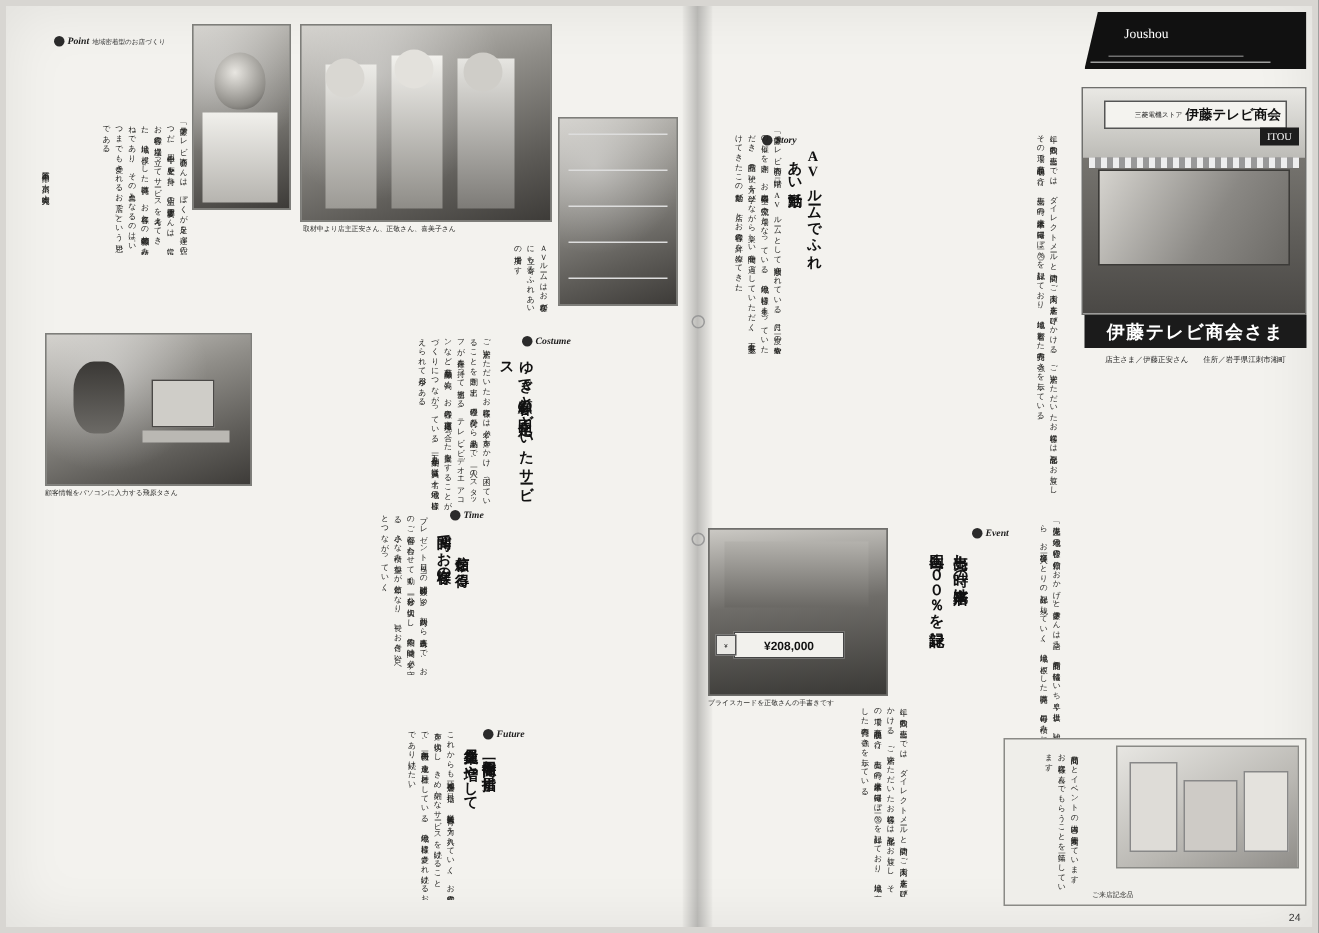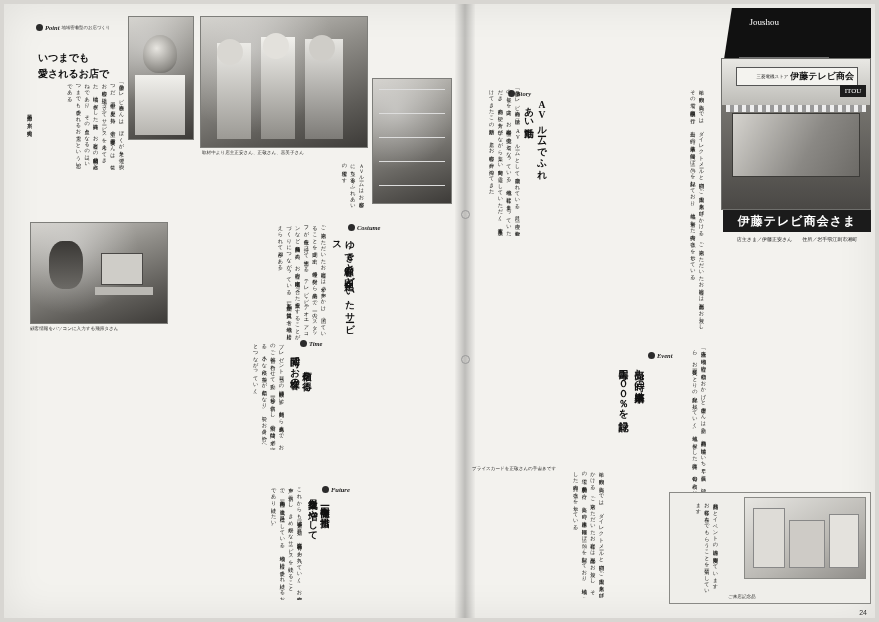--- a/index.html
+++ b/index.html
@@ -53,21 +53,21 @@
   }
   .tag .dot{
     width:7px;height:7px;border-radius:50%;background:#2b2b2b;
   }
   .tag .tg{
     font-size:6.5px;font-style:italic;font-weight:bold;color:#1c1c1c;
     font-family:"Liberation Serif",serif;
   }
   
   .masthead{
-    position:absolute;right:8px;top:8px;width:148px;height:58px;
+    position:absolute;right:8px;top:8px;width:148px;height:38px;
     background:#111;color:#fff;overflow:hidden;
     clip-path:polygon(6% 0,100% 0,100% 100%,0 100%);
   }
   .masthead .mh-t{
     position:absolute;right:6px;top:4px;font-family:"Liberation Serif",serif;
     font-weight:bold;font-size:22px;letter-spacing:1px;color:#fff;
   }
   .masthead .mh-s{
     position:absolute;right:92px;top:9px;font-family:"Liberation Serif",serif;
     font-size:9px;color:#fff;
@@ -173,24 +173,20 @@
   <div class="spine"></div>
   <div class="spine-mark" style="top:210px"></div>
   <div class="spine-mark" style="top:355px"></div>
 
   <div class="tag" style="left:36px;top:24px">
     <span class="dot"></span>
     <span class="tg">Point</span>
     <span style="font-size:4.4px;color:#333">地域密着型のお店づくり</span>
   </div>
 
-  <div class="lead">
-    <div class="l1">いつまでも</div>
-    <div class="l2">愛されるお店で</div>
-  </div>
 
   <div class="vtext tiny" style="position:absolute;left:34px;top:80px;width:92px;height:90px">「伊藤テレビ商会」さんは、ぼくが足を運ぶ店の一つだ。四十年の歴史を持ち、店主の伊藤正安さんは、常にお客様の立場に立ってサービスを考えてきた。地域に根ざした商売は、お客様との信頼関係の積み重ねであり、その土台となるのは「いつまでも愛されるお店で」という思いである。</div>
   <div class="vtext tiny" style="position:absolute;left:18px;top:110px;width:16px;height:62px">第三企画部　水京川　山崎克久</div>
 
   <div class="photo" style="left:128px;top:16px;width:64px;height:122px">
     <div class="ph-in"></div>
     <div style="position:absolute;left:14px;top:18px;width:34px;height:38px;border-radius:50% 50% 45% 45%;background:radial-gradient(circle at 40% 35%,#e8e6e1,#8d8b86 70%,#4b4947);"></div>
     <div style="position:absolute;left:6px;top:58px;width:50px;height:60px;background:linear-gradient(#f1f0ec,#b6b4af);"></div>
   </div>
 
@@ -259,20 +255,26 @@
   <div class="vtext tiny" style="position:absolute;left:602px;top:346px;width:106px;height:250px">「売先上は地域の皆様の信頼のおかげ」と伊藤さんは語る。新商品の情報はいち早く提供し、使い方を丁寧に説明する。プラスチック製のカード一枚から、お客様一人ひとりの記録を残していく。地域に根ざした商売は、毎日の積み重ねである。</div>
 
   <div class="tag" style="left:648px;top:352px">
     <span class="dot"></span>
     <span class="tg">Event</span>
   </div>
   <div class="bighead" style="left:632px;top:362px;height:92px;font-size:10px">売出し時の来店率は</div>
   <div class="bighead" style="left:616px;top:362px;height:100px;font-size:10px">毎回１００％を記録</div>
   <div class="vtext tiny" style="position:absolute;left:510px;top:468px;width:96px;height:130px">年に数回の売出しでは、ダイレクトメールと訪問のご案内で来店を呼びかける。ご来店いただいたお客様には記念品をお渡しし、その場で商品説明を行う。売出し時の来店率は毎回ほぼ一〇〇％を記録しており、地域に密着した商売の強さを示している。</div>
 
+  <div class="price-ph">
+    <div class="pin"></div>
+    <div class="price-tag">¥208,000</div>
+    <div class="small-badge">¥</div>
+    <div style="position:absolute;left:10px;top:8px;width:96px;height:44px;background:linear-gradient(#b4b2ad,#6a6864);"></div>
+  </div>
   <div class="cap" style="left:472px;top:466px">プライスカードを正敬さんの手書きです</div>
 
   <div class="masthead">
     <div class="mh-s">Joushou</div>
     <div class="streak"></div>
     <div class="streak2"></div>
   </div>
 
   <div class="store-box">
     <div class="store-sky"></div>

